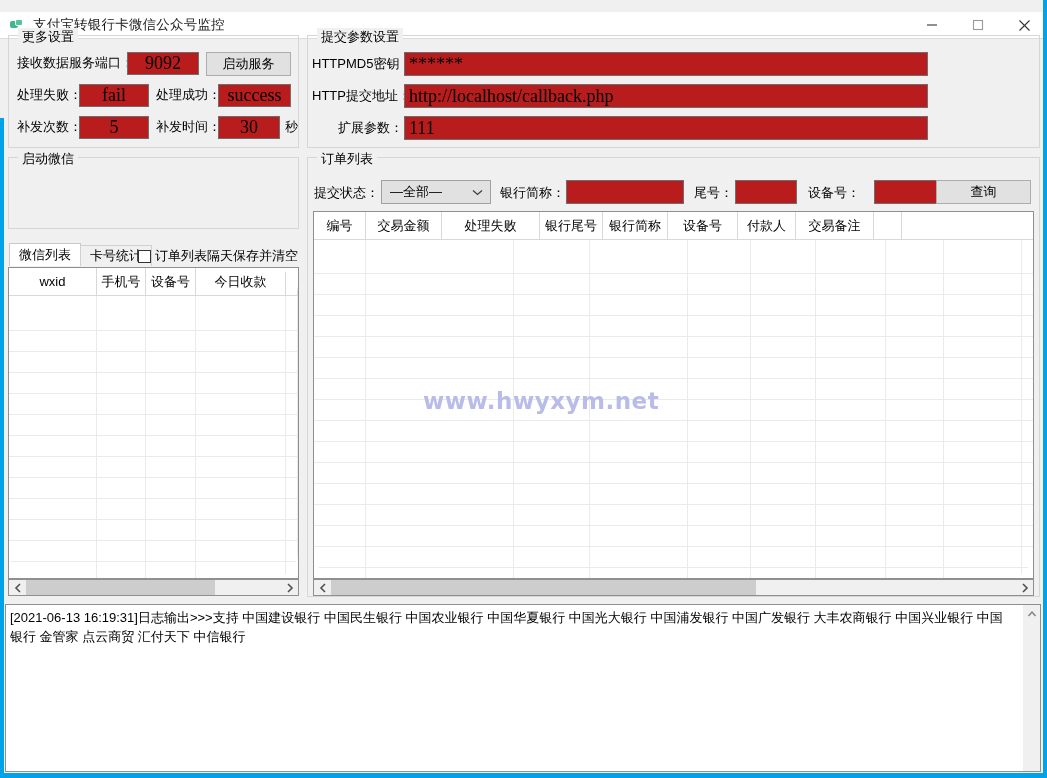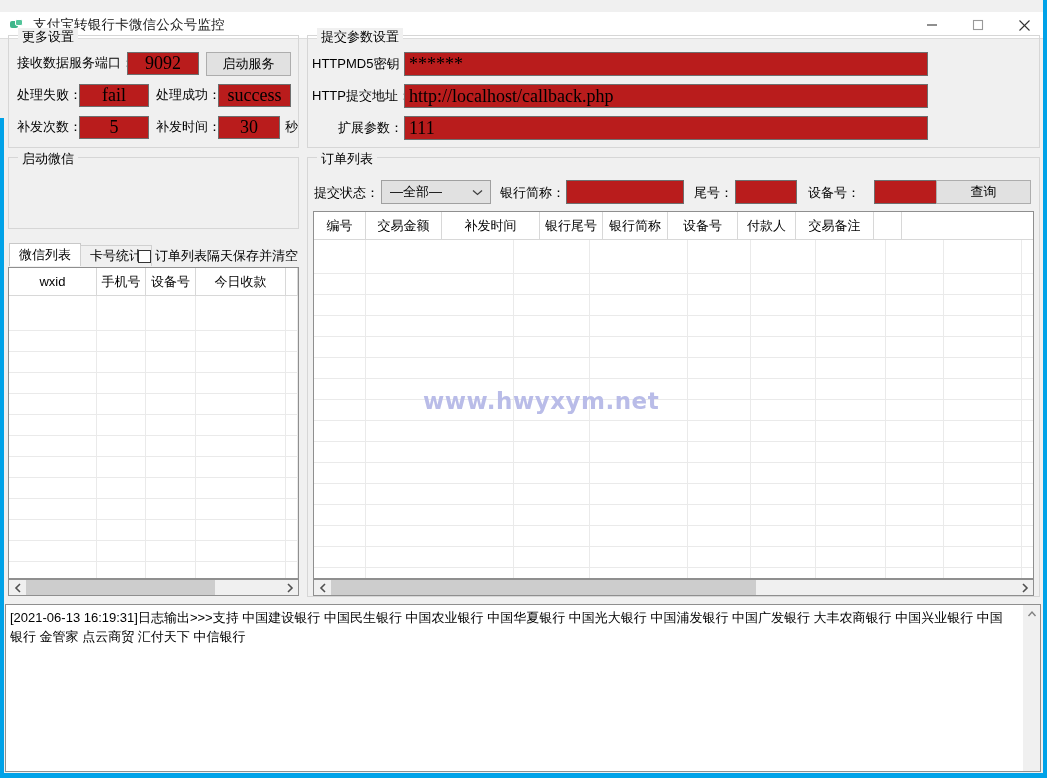--- a/index.html
+++ b/index.html
@@ -222,20 +222,21 @@
     position: absolute;
     box-sizing: border-box;
     background: #ffffff;
     border: 1px solid #8f8f8f;
     overflow: hidden;
   }
   .grid-inner {
     position: absolute;
     left: 0; top: 0; right: 0; bottom: 0;
     overflow: hidden;
+    border-radius: 25px;
   }
   .grid-head {
     display: flex;
     height: 28px;
     border-bottom: 1px solid #d8d8d8;
     background: #ffffff;
     box-sizing: border-box;
   }
   .grid-head .gh {
     box-sizing: border-box;
@@ -581,21 +582,21 @@
     <input class="txtbox" style="left: 566px; top: 22px; width: 110px; height: 24px;" readonly="" value="">
 
     <div class="btn" style="left:628px; top:22px; width:95px; height:24px;">查询</div>
   </div>
 
   <div class="grid" style="left:313px; top:211px; width:721px; height:368px;">
     <div class="grid-inner">
       <div class="grid-head" id="od-head">
           <div class="gh" style="width: 52px;">编号</div>
           <div class="gh" style="width: 76px;">交易金额</div>
-          <div class="gh" style="width: 98px;">补发时间</div>
+          <div class="gh" style="width: 98px;">处理失败</div>
           <div class="gh" style="width: 63px;">银行尾号</div>
           <div class="gh" style="width: 65px;">银行简称</div>
           <div class="gh" style="width: 70px;">设备号</div>
           <div class="gh" style="width: 58px;">付款人</div>
           <div class="gh" style="width: 78px;">交易备注</div>
           <div class="gh" style="width: 28px;"></div>
         </div>
       <div class="grid-rows" id="od-body">
           <div class="grid-firstgap" style="height: 13px;">
             <div class="gc" style="width: 52px;"></div>

